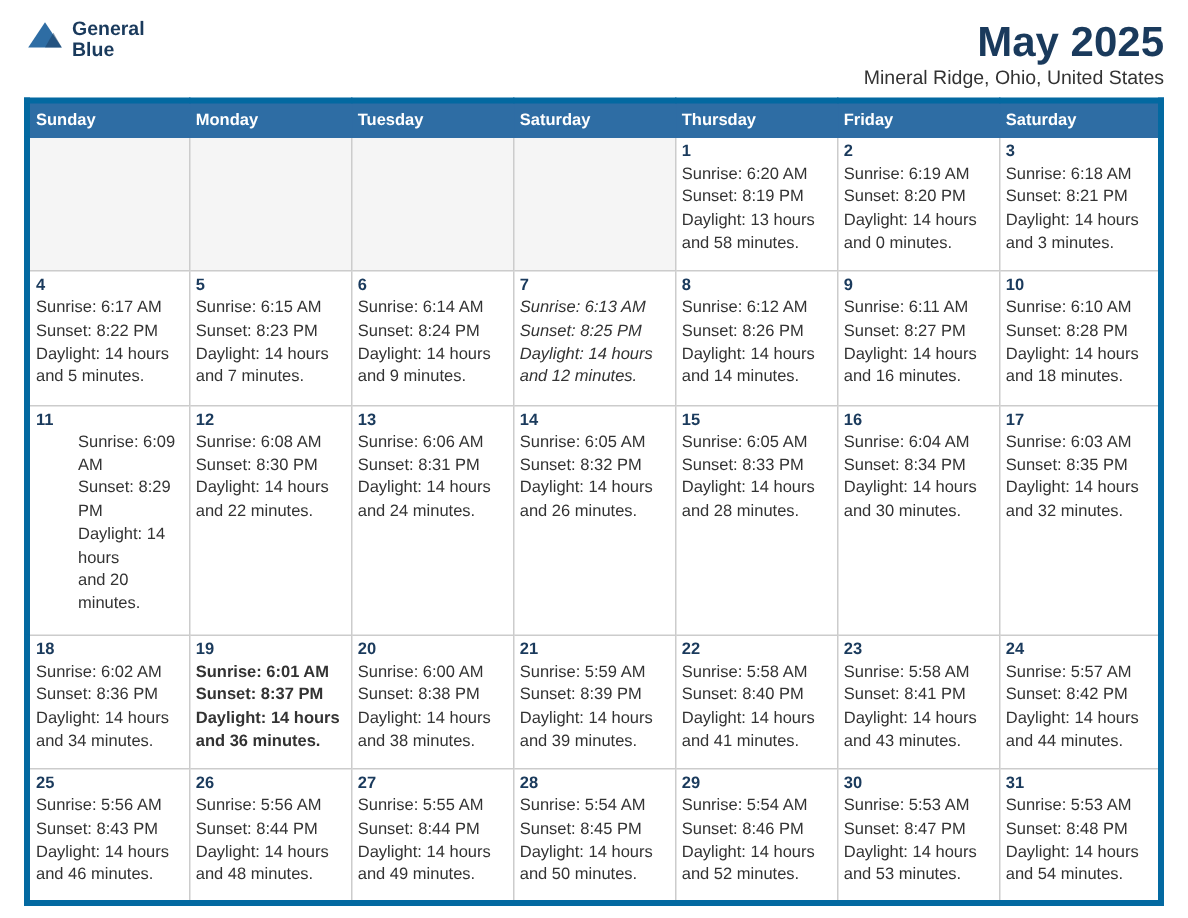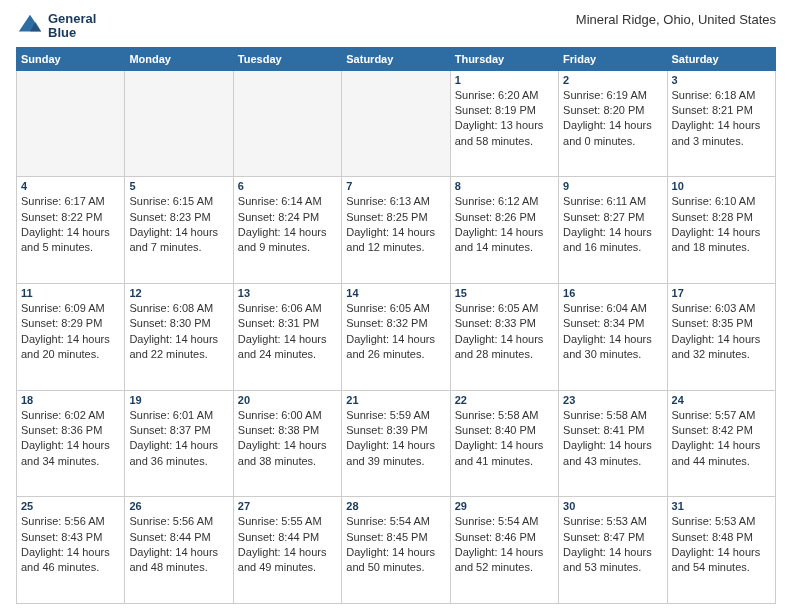--- a/index.html
+++ b/index.html
@@ -48,21 +48,21 @@
       font-weight: bold;
       color: #1a3a5c;
     }
     .subtitle {
       font-size: 13px;
       color: #333;
       padding-left: 12px;
     }
     .calendar {
       flex: 1;
-      border: 1px solid #0369a1;
+      border: 4px solid #0369a1;
       border-collapse: collapse;
       width: 100%;
       table-layout: fixed;
     }
     .calendar th {
       background-color: #2e6da4;
       color: #fff;
       font-size: 11px;
       font-weight: bold;
       padding: 5px 4px;
@@ -112,20 +112,21 @@
       <svg class="logo-icon" viewBox="0 0 40 40">
         <polygon points="20,4 36,28 4,28" fill="#2e6da4"></polygon>
         <polygon points="28,14 36,28 20,28" fill="#1a3a5c" opacity="0.5"></polygon>
       </svg>
       <div class="logo-text">
         <span>General</span>
         <span>Blue</span>
       </div>
     </div>
     <div class="title-block">
+      <div class="main-title">May 2025</div>
       <div class="subtitle">Mineral Ridge, Ohio, United States</div>
     </div>
   </div>
 
   <table class="calendar">
     <thead>
       <tr>
       <th>Sunday</th>
           <th>Monday</th>
           <th>Tuesday</th>
@@ -180,21 +181,21 @@
           </td>
           <td>
             <span class="day-num">6</span>
             <div class="day-info" style="white-space: pre-line;">Sunrise: 6:14 AM
 Sunset: 8:24 PM
 Daylight: 14 hours
 and 9 minutes.</div>
           </td>
           <td>
             <span class="day-num">7</span>
-            <div class="day-info" style="white-space: pre-line;">Sunrise: 6:13 AM
+            <div class="day-info" style="white-space: pre-line; font-style: italic;">Sunrise: 6:13 AM
 Sunset: 8:25 PM
 Daylight: 14 hours
 and 12 minutes.</div>
           </td>
           <td>
             <span class="day-num">8</span>
             <div class="day-info" style="white-space: pre-line;">Sunrise: 6:12 AM
 Sunset: 8:26 PM
 Daylight: 14 hours
 and 14 minutes.</div>
@@ -210,21 +211,21 @@
             <span class="day-num">10</span>
             <div class="day-info" style="white-space: pre-line;">Sunrise: 6:10 AM
 Sunset: 8:28 PM
 Daylight: 14 hours
 and 18 minutes.</div>
           </td>
         </tr>
         <tr>
           <td>
             <span class="day-num">11</span>
-            <div class="day-info" style="white-space: pre-line;">Sunrise: 6:09 AM
+            <div class="day-info" style="white-space: pre-line; margin-left: 28px;">Sunrise: 6:09 AM
 Sunset: 8:29 PM
 Daylight: 14 hours
 and 20 minutes.</div>
           </td>
           <td>
             <span class="day-num">12</span>
             <div class="day-info" style="white-space: pre-line;">Sunrise: 6:08 AM
 Sunset: 8:30 PM
 Daylight: 14 hours
 and 22 minutes.</div>
@@ -268,21 +269,21 @@
         <tr>
           <td>
             <span class="day-num">18</span>
             <div class="day-info" style="white-space: pre-line;">Sunrise: 6:02 AM
 Sunset: 8:36 PM
 Daylight: 14 hours
 and 34 minutes.</div>
           </td>
           <td>
             <span class="day-num">19</span>
-            <div class="day-info" style="white-space: pre-line;">Sunrise: 6:01 AM
+            <div class="day-info" style="white-space: pre-line; font-weight: bold;">Sunrise: 6:01 AM
 Sunset: 8:37 PM
 Daylight: 14 hours
 and 36 minutes.</div>
           </td>
           <td>
             <span class="day-num">20</span>
             <div class="day-info" style="white-space: pre-line;">Sunrise: 6:00 AM
 Sunset: 8:38 PM
 Daylight: 14 hours
 and 38 minutes.</div>

